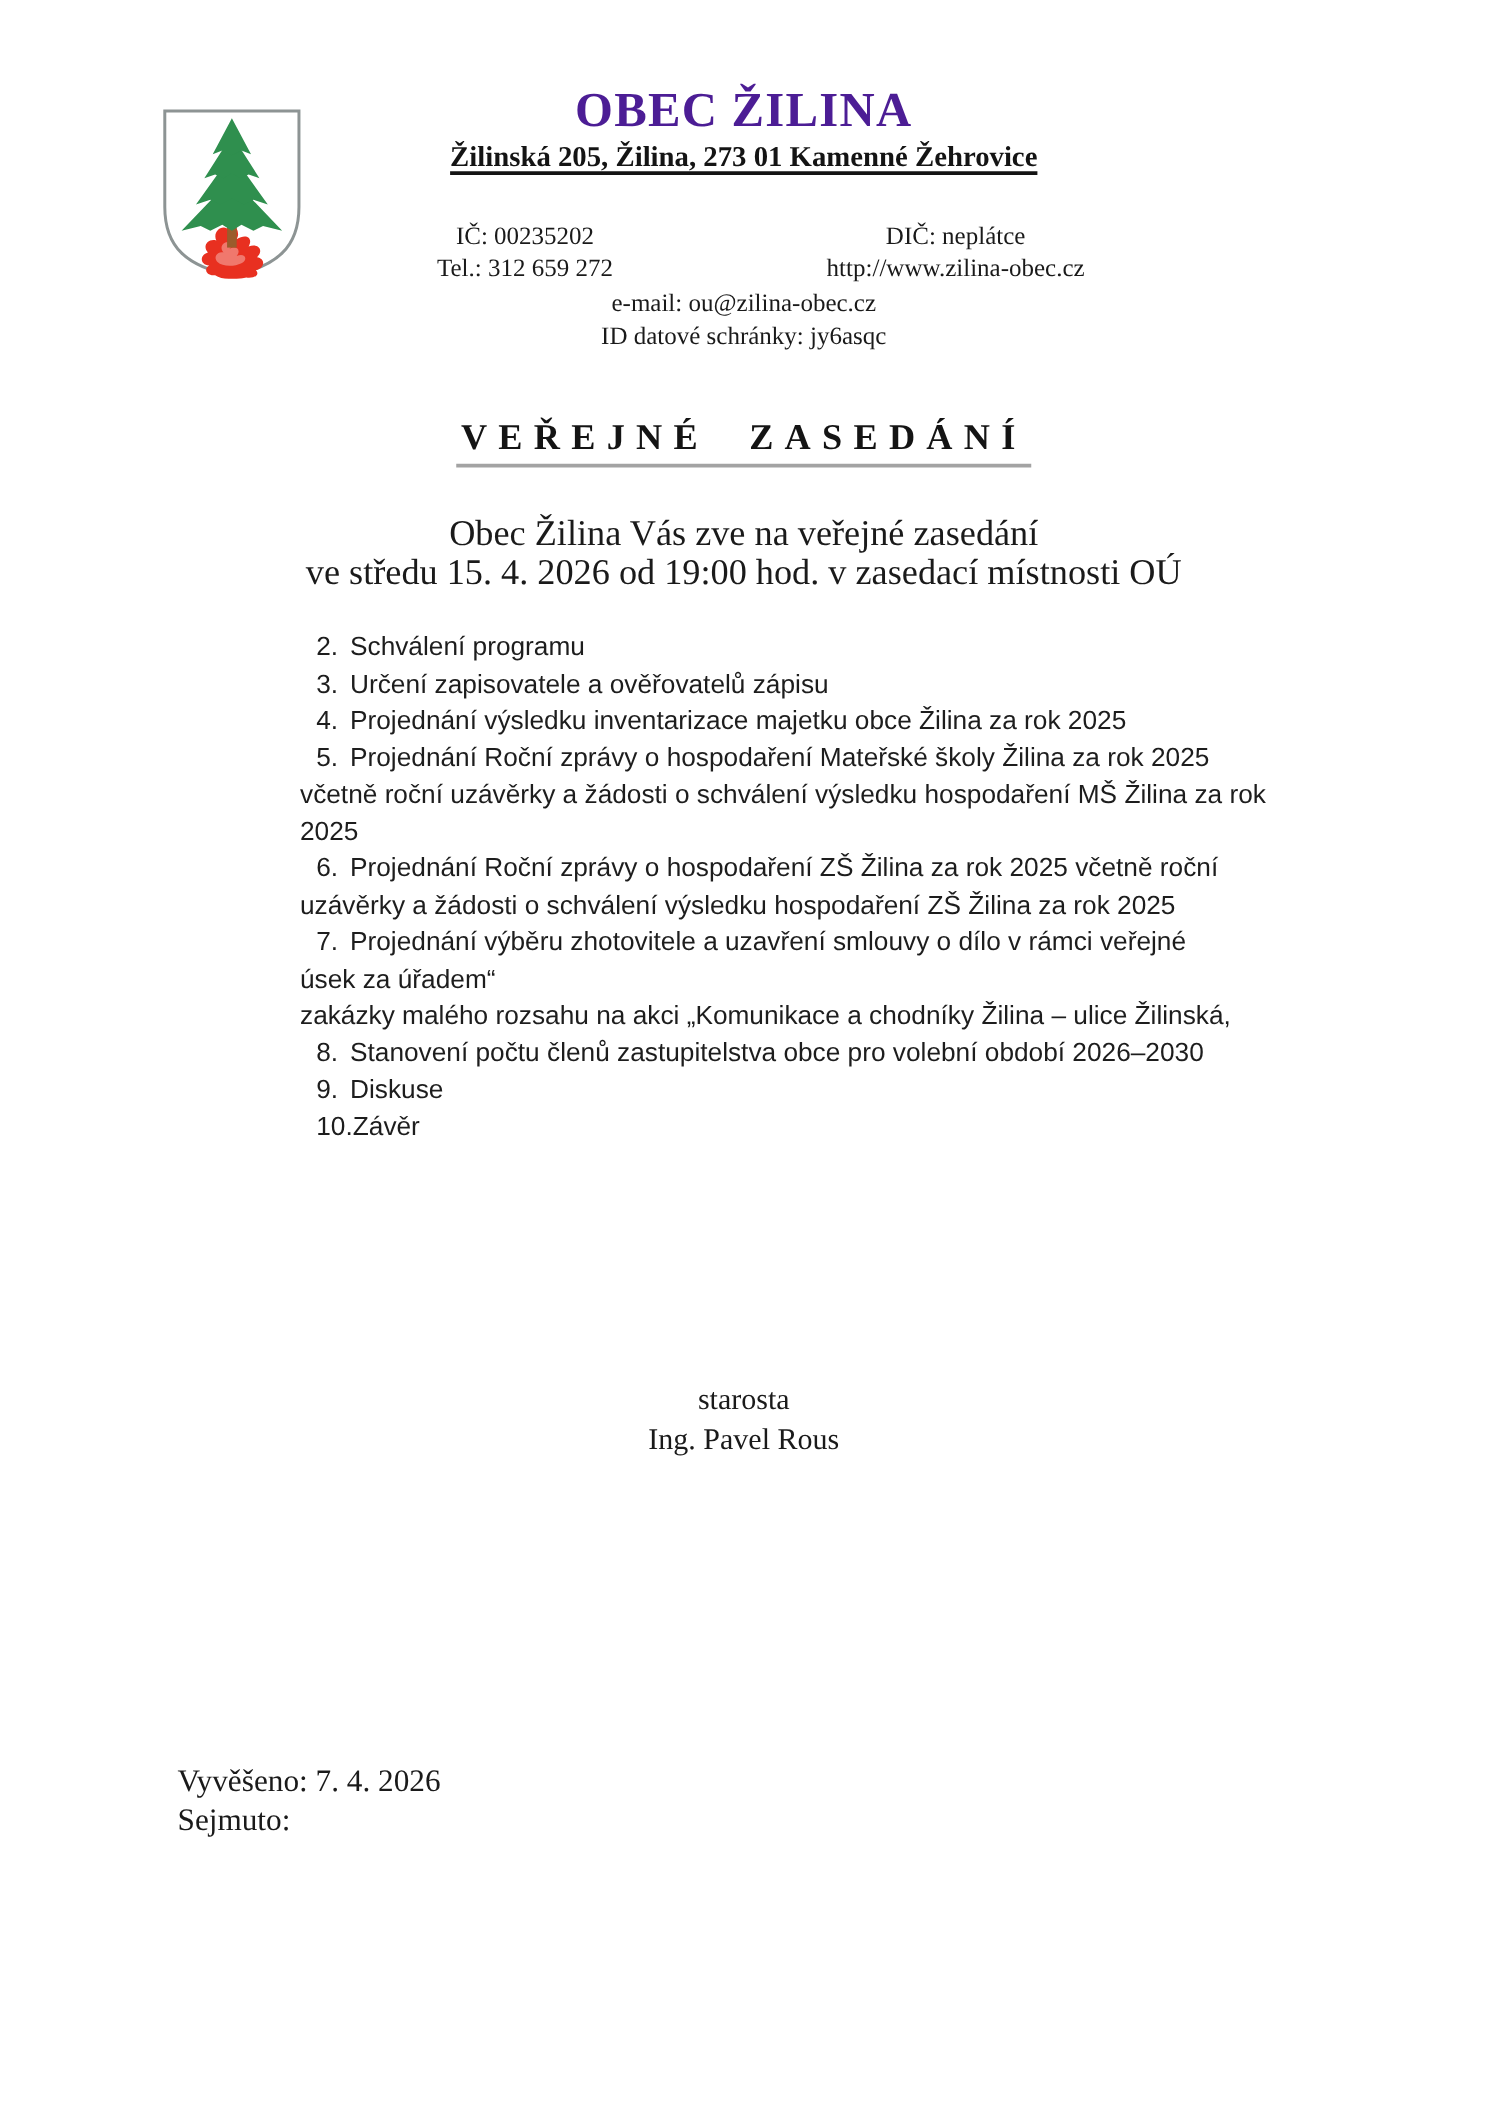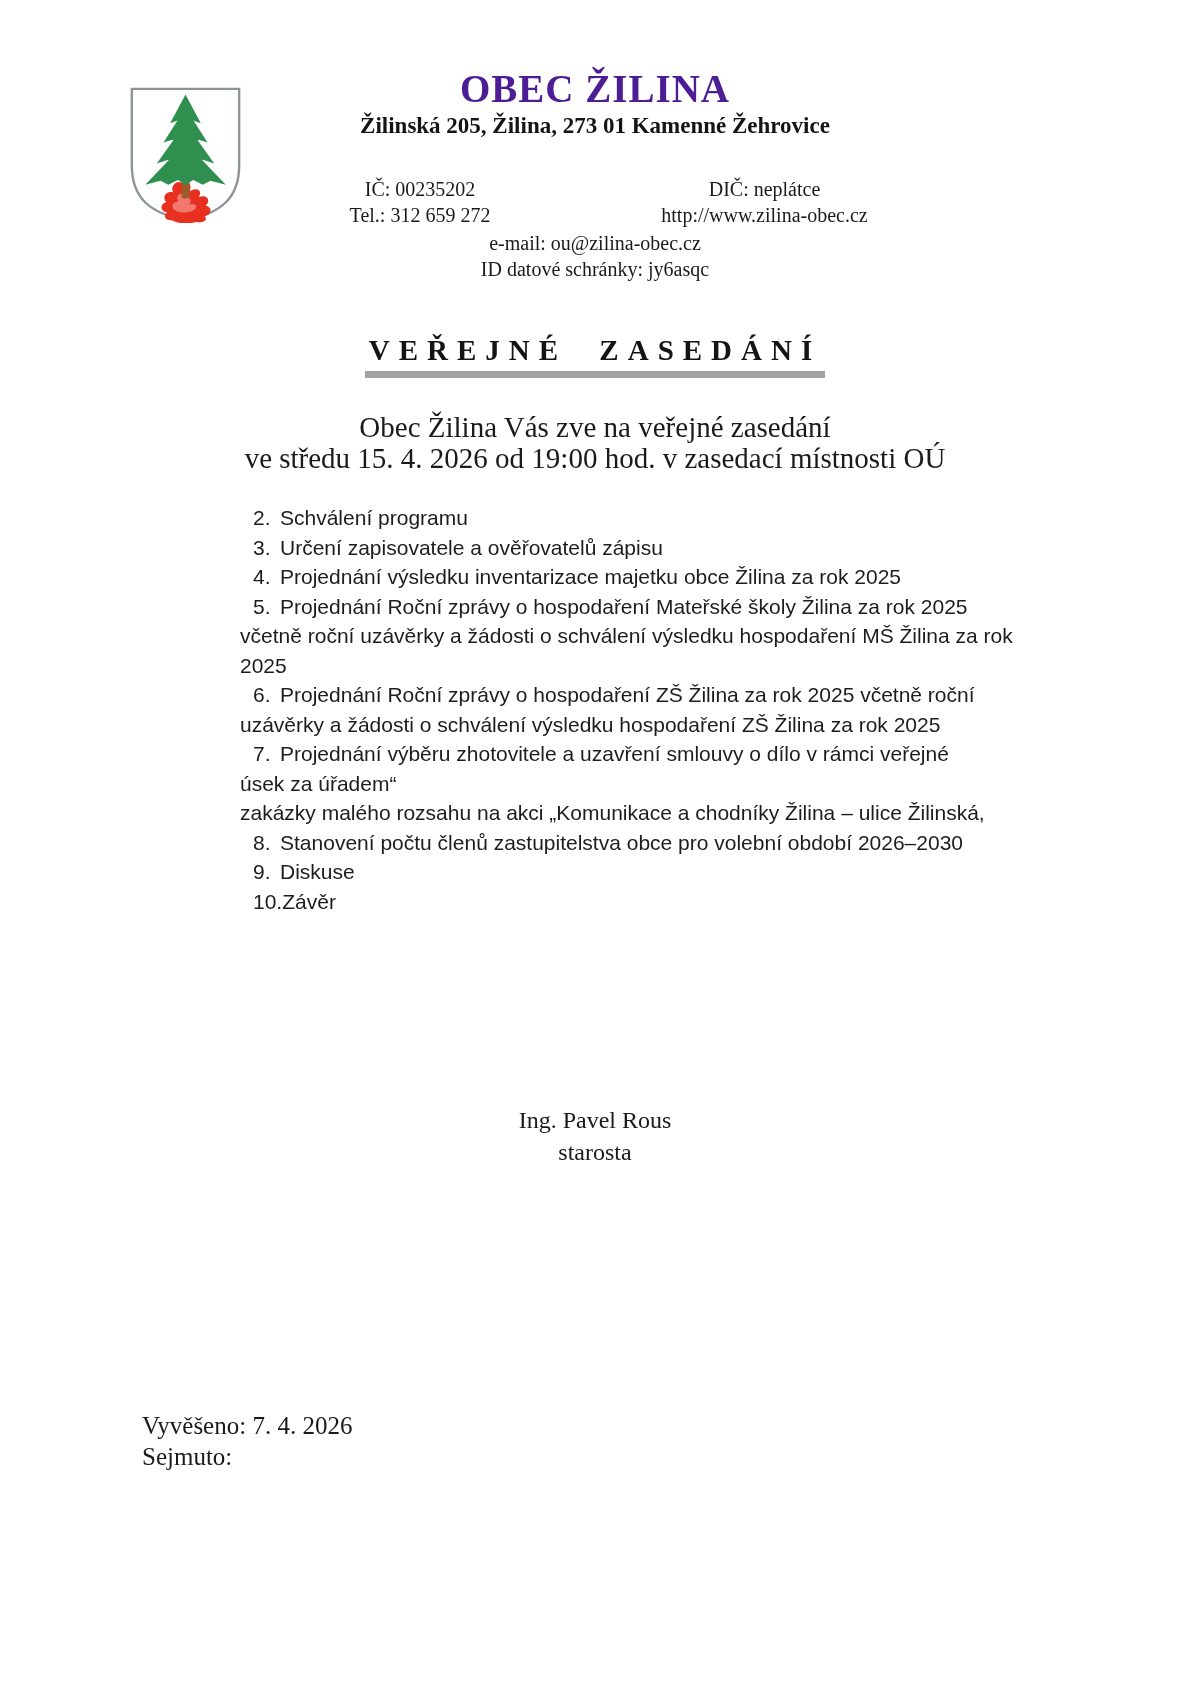--- a/index.html
+++ b/index.html
@@ -18,36 +18,37 @@
   .logo{left:128px;top:85px;width:115px;height:138px;}
   .org-name{
     left:0;top:66px;width:1190px;text-align:center;
     font-size:39px;font-weight:bold;letter-spacing:1px;color:#4c1d95;
   }
   .org-address{
     left:0;top:113px;width:1190px;text-align:center;
     font-size:23px;font-weight:bold;color:#141414;
   }
   .org-address span{
+    text-decoration:underline;
     text-decoration-thickness:2.5px;
     text-underline-offset:4px;
     text-align:right;
   }
   .contact{font-size:20px;line-height:26px;color:#1a1a1a;}
   .contact-left{left:260px;top:176px;width:320px;text-align:center;}
   .contact-right{left:592px;top:176px;width:345px;text-align:center;}
   .contact-center{left:0;top:230px;width:1190px;text-align:center;}
 
   
   .main-title-wrap{left:0;top:334px;width:1190px;text-align:center;}
   .main-title{
     display:inline-block;
     font-size:29px;font-weight:bold;color:#141414;
     letter-spacing:9px;word-spacing:16px;
-    border-bottom:7px solid #a3a3a3;
+    border-bottom:3px solid #a3a3a3;
     padding:0 4px 4px 4px;
   }
 
   
   .invite{left:0;top:412px;width:1190px;text-align:center;
     font-size:29px;line-height:31px;color:#1a1a1a;}
 
   
   .agenda{
     left:240px;top:503px;width:800px;
@@ -163,22 +164,22 @@
     </div>
     <div>
       <div class="a-line first"><span class="num">9.</span><span>Diskuse</span></div>
     </div>
     <div class="i10">
       <div class="a-line first"><span class="num">10.</span><span>Závěr</span></div>
     </div>
   </div>
 
   <div class="abs signature">
+    <div>starosta</div>
     <div>Ing. Pavel Rous</div>
-    <div>starosta</div>
   </div>
 
   <div class="abs footer">
     <div>Vyvěšeno: 7. 4. 2026</div>
     <div>Sejmuto:</div>
   </div>
 
 </div>
 
 </body></html>

